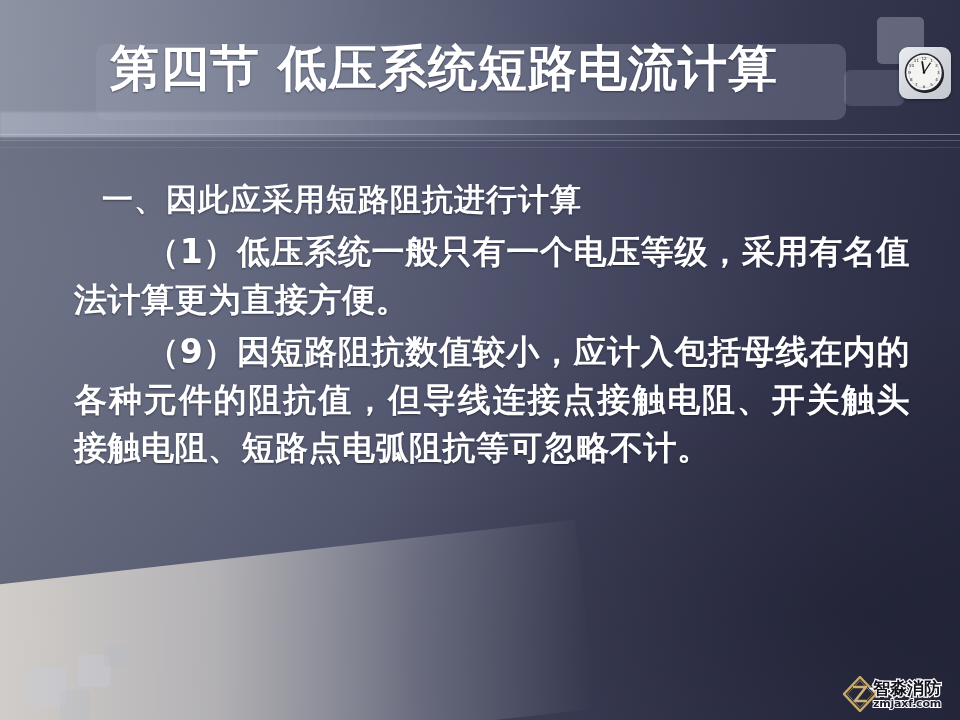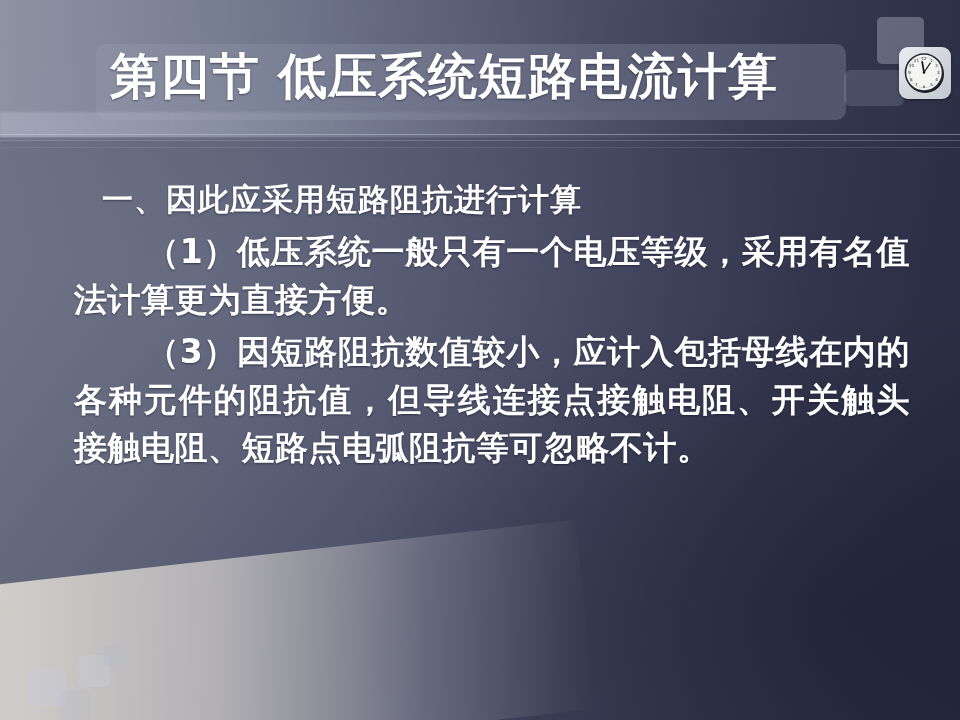--- a/index.html
+++ b/index.html
@@ -126,21 +126,21 @@
     border-radius: 9px;
     background: linear-gradient(135deg, #eceef1 0%, #d6d9df 42%, #c3c7cf 100%);
     box-shadow: 0 1px 3px rgba(0,0,0,0.45);
   }
   .clock-icon svg { display: block; }
 
   
   .slide-title {
     position: absolute;
     left: 110px;
-    top: 44px;
+    top: 36px;
     width: 760px;
     font-size: 49px;
     line-height: 66px;
     font-weight: 700;
     color: #ffffff;
     letter-spacing: 1px;
     text-shadow: 0 1px 2px rgba(20,22,40,0.55);
     white-space: nowrap;
   }
 
@@ -261,17 +261,30 @@
       <line x1="25" y1="25.5" x2="31.2" y2="16.2" stroke="#15151c" stroke-width="1.2" stroke-linecap="round"></line>
       <circle cx="25" cy="25.5" r="1.2" fill="#15151c"></circle>
     </svg>
   </div>
 
   <div class="slide-title">第四节  低压系统短路电流计算</div>
 
   <div class="body-block">
     <div class="section-heading">一、因此应采用短路阻抗进行计算</div>
     <div class="para p1">（1）低压系统一般只有一个电压等级，采用有名值法计算更为直接方便。</div>
-    <div class="para p3">（3）因短路阻抗数值较小，应计入包括母线在内的各种元件的阻抗值，但导线连接点接触电阻、开关触头接触电阻、短路点电弧阻抗等可忽略不计。</div>
+    <div class="para p3">（9）因短路阻抗数值较小，应计入包括母线在内的各种元件的阻抗值，但导线连接点接触电阻、开关触头接触电阻、短路点电弧阻抗等可忽略不计。</div>
   </div>
 
+  <div class="watermark">
+    <div class="wm-logo">
+      <svg width="34" height="36" viewBox="0 0 34 36" aria-hidden="true">
+        <polygon points="17,1 33,18 17,35 1,18" fill="none" stroke="#c9a96a" stroke-width="2.4"></polygon>
+        <polygon points="17,4.5 29.6,18 17,31.5 4.4,18" fill="none" stroke="#8e7642" stroke-width="1"></polygon>
+        <path d="M11 11 H23 L12 25 H23" fill="none" stroke="#cdb074" stroke-width="2.6" stroke-linejoin="round" stroke-linecap="round"></path>
+      </svg>
+    </div>
+    <div class="wm-text">
+      <div class="wm-name">智淼消防</div>
+      <div class="wm-url">zmjaxf.com</div>
+    </div>
+  </div>
 
 </div>
 
 </body></html>

